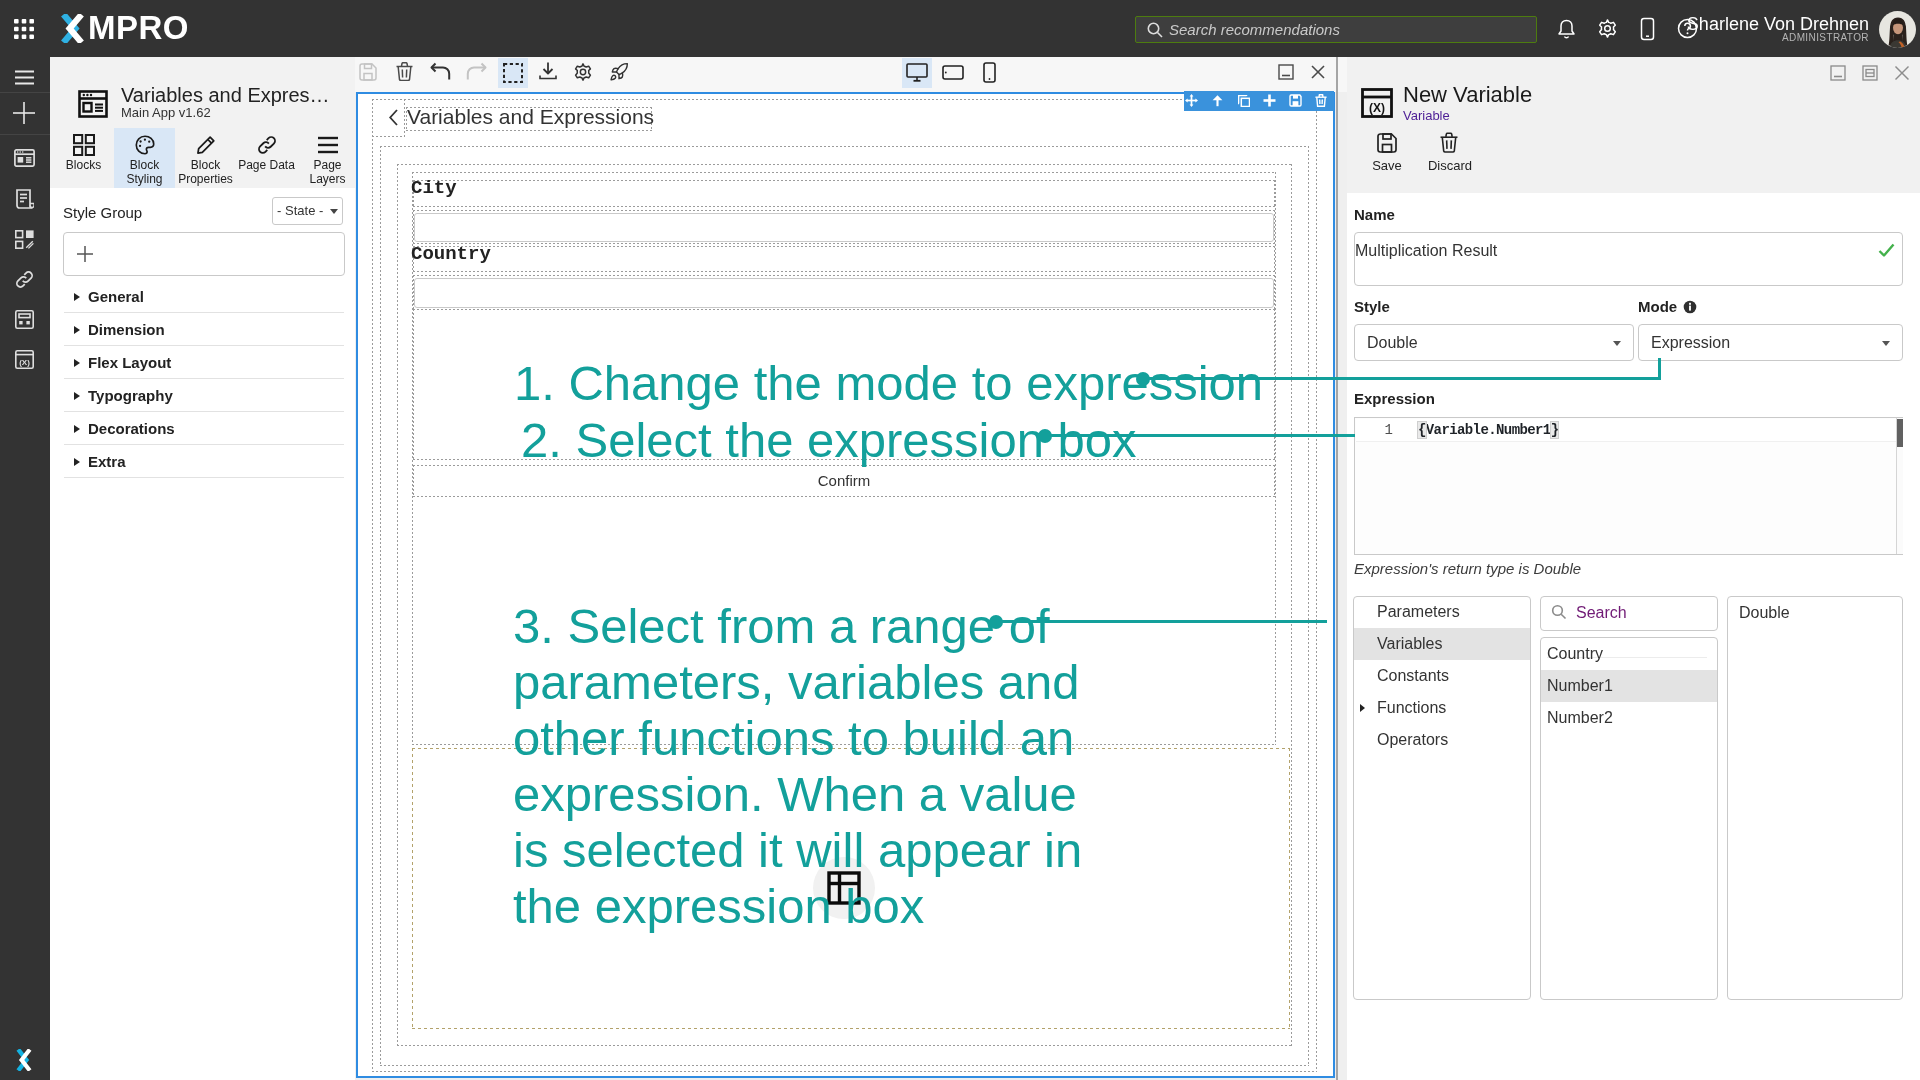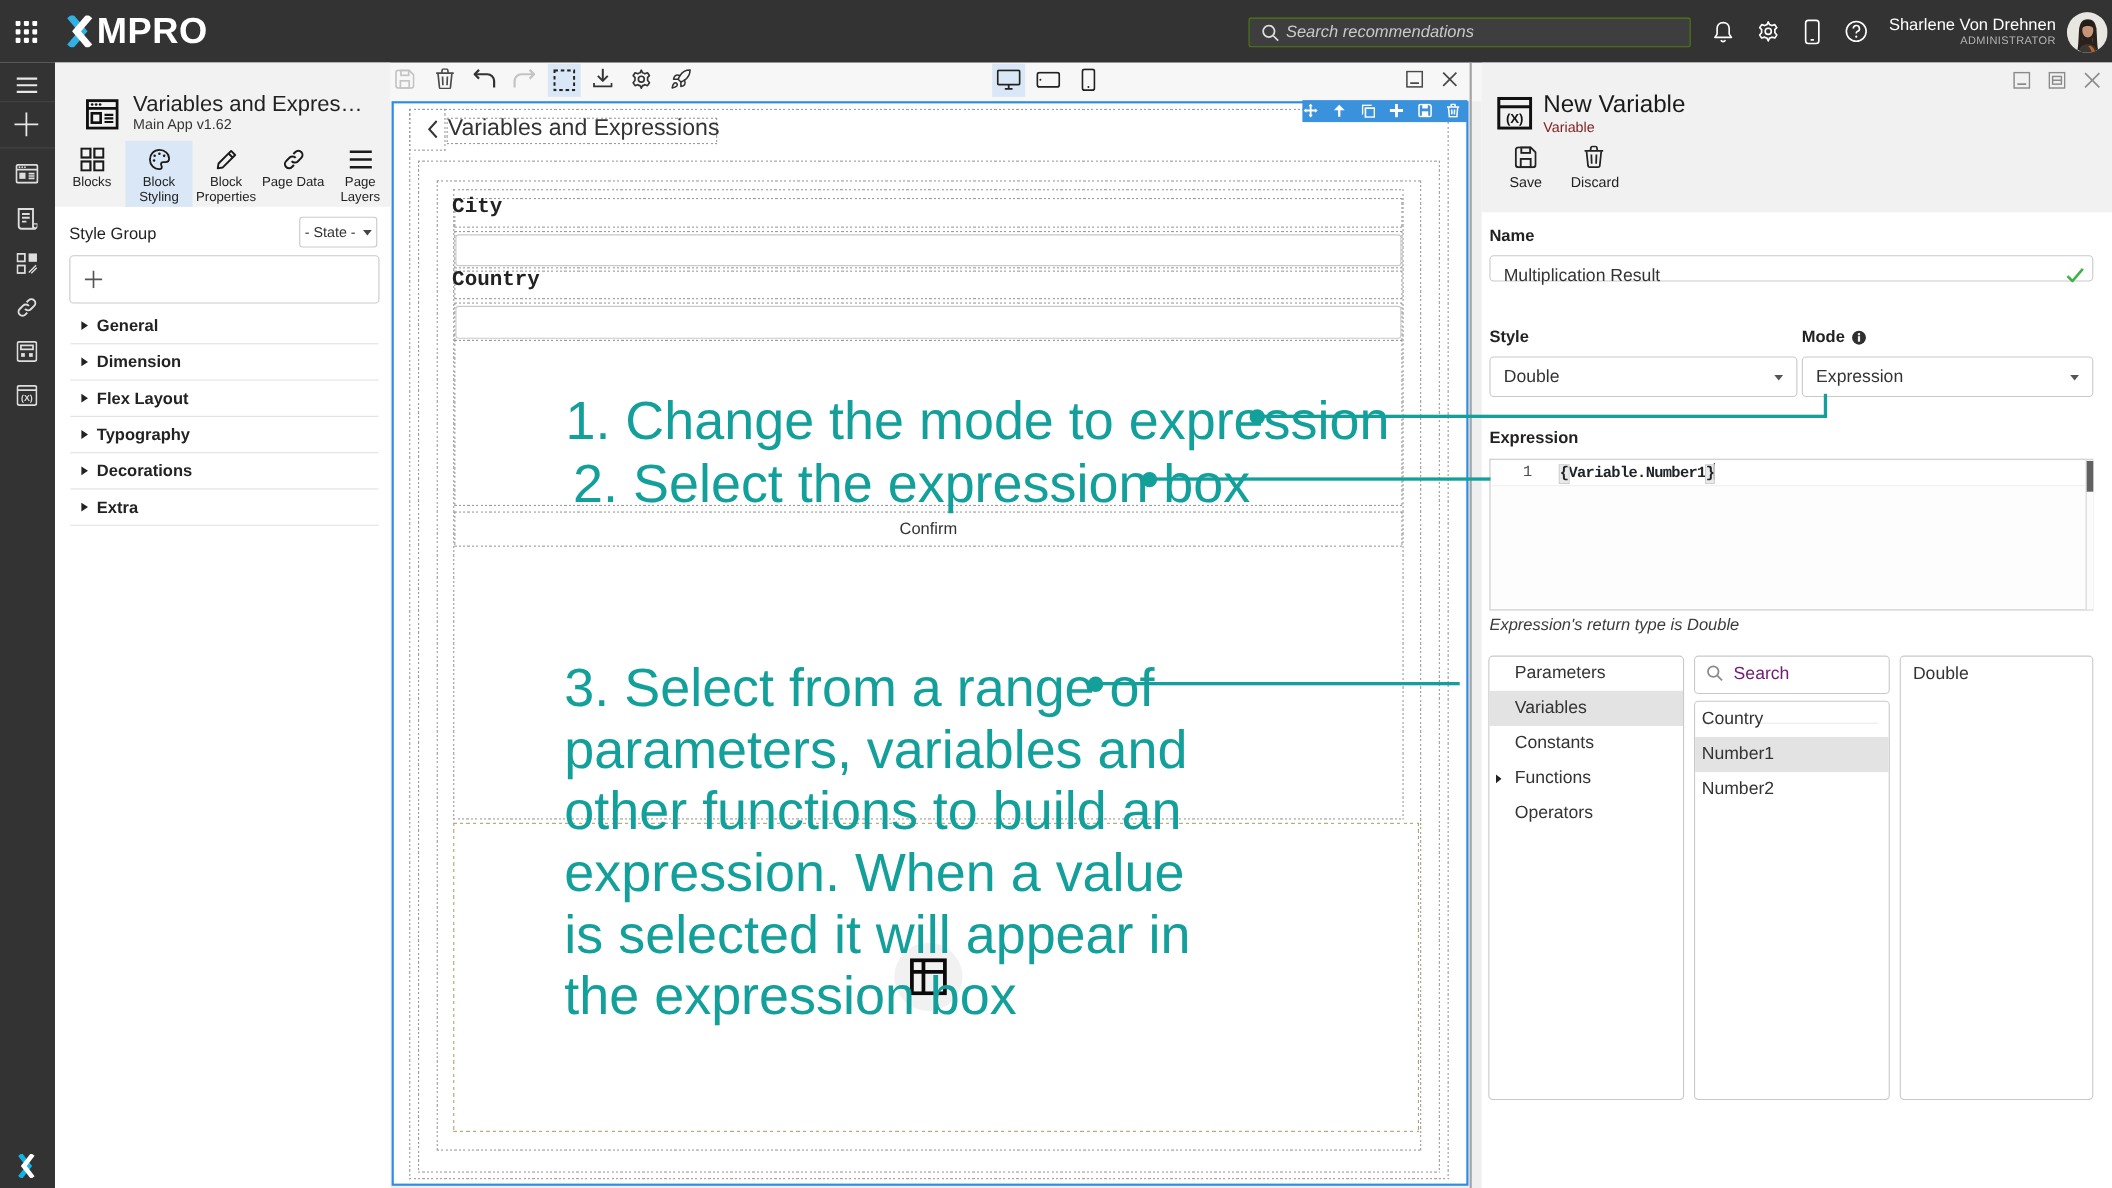--- a/index.html
+++ b/index.html
@@ -4,21 +4,21 @@
 <style>
 * { margin:0; padding:0; box-sizing:border-box; }
 html,body { width:1920px; height:1080px; overflow:hidden; }
 body { font-family:"Liberation Sans", sans-serif; position:relative; background:#efefef; }
 .abs { position:absolute; }
 svg { display:block; }
 
 #topbar { left:0; top:0; width:1920px; height:57px; background:#333333; }
 #logo { left:88px; top:9px; font-size:33px; font-weight:bold; color:#fff; letter-spacing:0.5px; }
 #searchbox { left:1135px; top:16px; width:402px; height:27px; background:#3e3e3e; border:1px solid #4d7c0f; border-radius:2px; color:#c9c9c9; font-style:italic; font-size:15px; line-height:25px; padding-left:33px; }
-#uname { top:14px; right:51px; text-align:left; color:#fff; font-size:15px; }
+#uname { top:14px; right:51px; text-align:left; color:#fff; font-size:18px; }
 #urole { top:32px; right:51px; text-align:left; color:#b5b5b5; font-size:10px; letter-spacing:0.4px; }
 
 #sidebar { left:0; top:57px; width:50px; height:1023px; background:#333333; }
 .sbsep { left:0; width:50px; height:1px; background:#444; position:absolute; }
 
 #leftpanel { left:50px; top:57px; width:305px; height:1023px; background:#fff; }
 #lphead { left:50px; top:57px; width:305px; height:131px; background:#f2f2f2; }
 #lptitle { left:121px; top:84px; font-size:20px; color:#222; width:225px; white-space:nowrap; overflow:hidden; }
 #lpsub { left:121px; top:105px; font-size:13px; color:#333; }
 .tab { top:128px; width:61px; height:60px; text-align:center; font-size:12px; color:#222; }
@@ -42,21 +42,21 @@
 .clabel { position:absolute; font-size:19px; font-weight:bold; color:#222;font-family:Liberation Mono, monospace; }
 #bluebar { left:1184px; top:91px; width:150px; height:20px; background:#3a92dc; }
 
 .teal { position:absolute; color:#13a09b; font-size:49px; white-space:nowrap; }
 .tline { position:absolute; background:#13a09b; }
 .tdot { position:absolute; width:14px; height:14px; border-radius:50%; background:#13a09b; }
 
 #rightpanel { left:1347px; top:57px; width:573px; height:1023px; background:#fff; }
 #rphead { left:1347px; top:57px; width:573px; height:136px; background:#f1f1f1; }
 #rptitle { left:1403px; top:82px; font-size:22px; color:#1a1a1a; }
-#rpsub { left:1403px; top:108px; font-size:13px; color:#7f1d1d; }
+#rpsub { left:1403px; top:108px; font-size:13px; color:#4c1d95; }
 .rbtnlbl { font-size:13px; color:#222; text-align:center; }
 .flabel { position:absolute; font-size:15px; font-weight:bold; color:#222; }
 .finput { position:absolute; border:1px solid #c9c9c9; border-radius:4px; background:#fff; font-size:16px; color:#333; }
 .select { position:absolute; border:1px solid #c9c9c9; border-radius:4px; background:#fff; font-size:16px; color:#333; }
 .select .sv { position:absolute; left:12px; top:50%; transform:translateY(-50%); }
 .select .caret { position:absolute; right:12px; top:50%; margin-top:-2px; width:0; height:0; border-top:5px solid #555; border-left:4px solid transparent; border-right:4px solid transparent; }
 #editor { left:1354px; top:417px; width:549px; height:138px; border:1px solid #c9c9c9; background:#fdfdfd; font-family:"Liberation Mono", monospace; font-size:14px; }
 #exprnote { left:1354px; top:560px; font-style:italic; font-size:15px; color:#3c3c3c; }
 .lbox { position:absolute; border:1px solid #c9c9c9; border-radius:4px; background:#fff; }
 .lrow { position:absolute; height:20px; line-height:32px; font-size:16px; color:#333; }
@@ -415,21 +415,21 @@
 <svg class="abs" style="left:1440px;top:132px" width="18" height="21" viewBox="0 0 17 19" fill="none" stroke="#222" stroke-width="1.5">
   <path d="M2.2 5 L3.5 17.5 a1.4 1.4 0 0 0 1.4 1 L12.1 18.5 a1.4 1.4 0 0 0 1.4 -1 L14.8 5"></path>
   <line x1="0.5" y1="4.5" x2="16.5" y2="4.5"></line>
     <path d="M5.5 4.2 L6 1.5 a1 1 0 0 1 1 -0.8 L10 0.7 a1 1 0 0 1 1 0.8 L11.5 4.2"></path>
   <line x1="6.3" y1="7.5" x2="6.6" y2="15.5"></line>
     <line x1="10.7" y1="7.5" x2="10.4" y2="15.5"></line>
 </svg>
 <div class="rbtnlbl abs" style="left:1424px;top:158px;width:52px">Discard</div>
 
 <div class="flabel" style="left:1354px;top:206px">Name</div>
-<div class="finput" style="left:1354px;top:232px;width:549px;height:24px;line-height:36px;padding-left:12px">Multiplication Result</div>
+<div class="finput" style="left:1354px;top:232px;width:549px;height:54px;line-height:36px;">Multiplication Result</div>
 <svg class="abs" style="left:1878px;top:243px" width="17" height="15" viewBox="0 0 17 15" fill="none" stroke="#43b14b" stroke-width="2.4">
   <path d="M1.5 8 L6 12.5 L15.5 1.5" stroke-linejoin="round"></path>
 </svg>
 <div class="flabel" style="left:1354px;top:298px">Style</div>
 <div class="flabel" style="left:1638px;top:298px">Mode</div>
 <svg class="abs" style="left:1683px;top:300px" width="14" height="14" viewBox="0 0 14 14">
   <circle cx="7" cy="7" r="6.3" fill="#2f2f2f"></circle>
   <rect x="6" y="5.6" width="2" height="5" fill="#f1f1f1"></rect>
     <rect x="6" y="2.8" width="2" height="2" fill="#f1f1f1"></rect>
 </svg>

